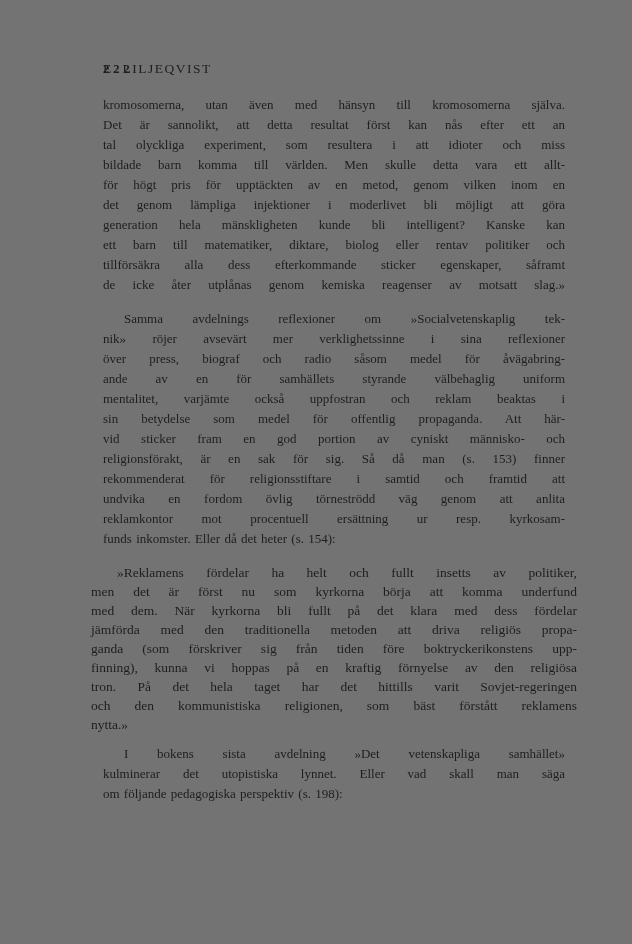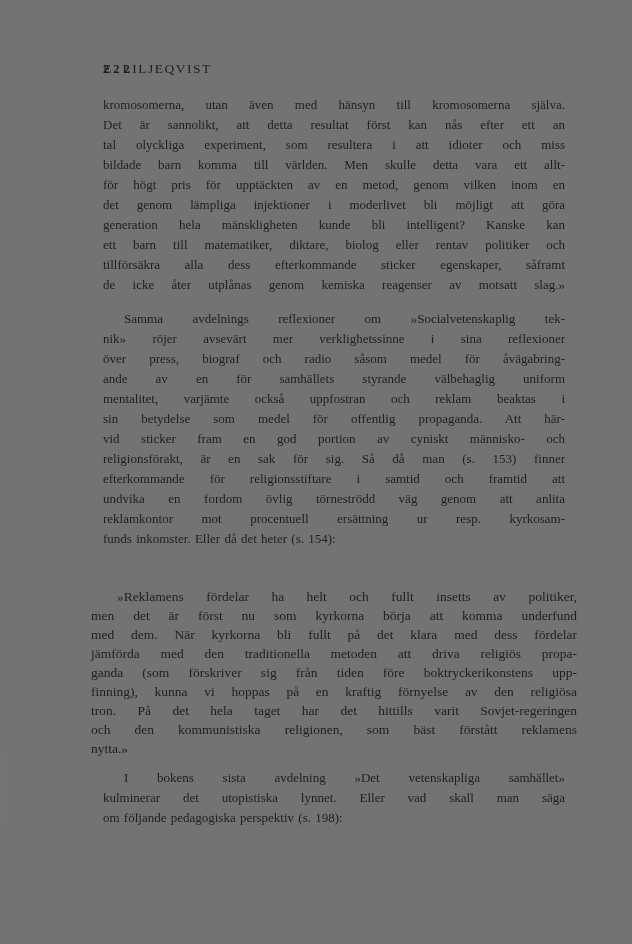--- a/index.html
+++ b/index.html
@@ -53,21 +53,21 @@
     font-size: 13px;
     line-height: 20px;
   }
   .paragraph.quote {
     font-size: 13.5px;
     line-height: 19px;
     margin-left: -12px;
     margin-right: -12px;
   }
   .text-column .paragraph:nth-child(2) { margin-top: 14px; }
-  .text-column .paragraph:nth-child(3) { margin-top: 38px; }
+  .text-column .paragraph:nth-child(3) { margin-top: 14px; }
   .text-column .paragraph:nth-child(4) { margin-top: 10px; }
   .line {
     text-align: justify;
     text-align-last: justify;
     word-spacing: 1px;
     white-space: normal;
   }
   .line.last { text-align-last: left; }
   .body .line.first { text-indent: 21px; }
   .quote .line.first { text-indent: 26px; }
@@ -118,21 +118,21 @@
       </div>
       <div class="paragraph body">
         <div class="line first">Samma avdelnings reflexioner om »Socialvetenskaplig tek-</div>
         <div class="line">nik» röjer avsevärt mer verklighetssinne i sina reflexioner</div>
         <div class="line">över press, biograf och radio såsom medel för åvägabring-</div>
         <div class="line">ande av en för samhällets styrande välbehaglig uniform</div>
         <div class="line">mentalitet, varjämte också uppfostran och reklam beaktas i</div>
         <div class="line">sin betydelse som medel för offentlig propaganda. Att här-</div>
         <div class="line">vid sticker fram en god portion av cyniskt människo- och</div>
         <div class="line">religionsförakt, är en sak för sig. Så då man (s. 153) finner</div>
-        <div class="line">efterkommande för religionsstiftare i samtid och framtid att</div>
+        <div class="line">rekommenderat för religionsstiftare i samtid och framtid att</div>
         <div class="line">undvika en fordom övlig törneströdd väg genom att anlita</div>
         <div class="line">reklamkontor mot procentuell ersättning ur resp. kyrkosam-</div>
         <div class="line last">funds inkomster. Eller då det heter (s. 154):</div>
       </div>
       <div class="paragraph quote">
         <div class="line first">»Reklamens fördelar ha helt och fullt insetts av politiker,</div>
         <div class="line">men det är först nu som kyrkorna börja att komma underfund</div>
         <div class="line">med dem. När kyrkorna bli fullt på det klara med dess fördelar</div>
         <div class="line">jämförda med den traditionella metoden att driva religiös propa-</div>
         <div class="line">ganda (som förskriver sig från tiden före boktryckerikonstens upp-</div>

